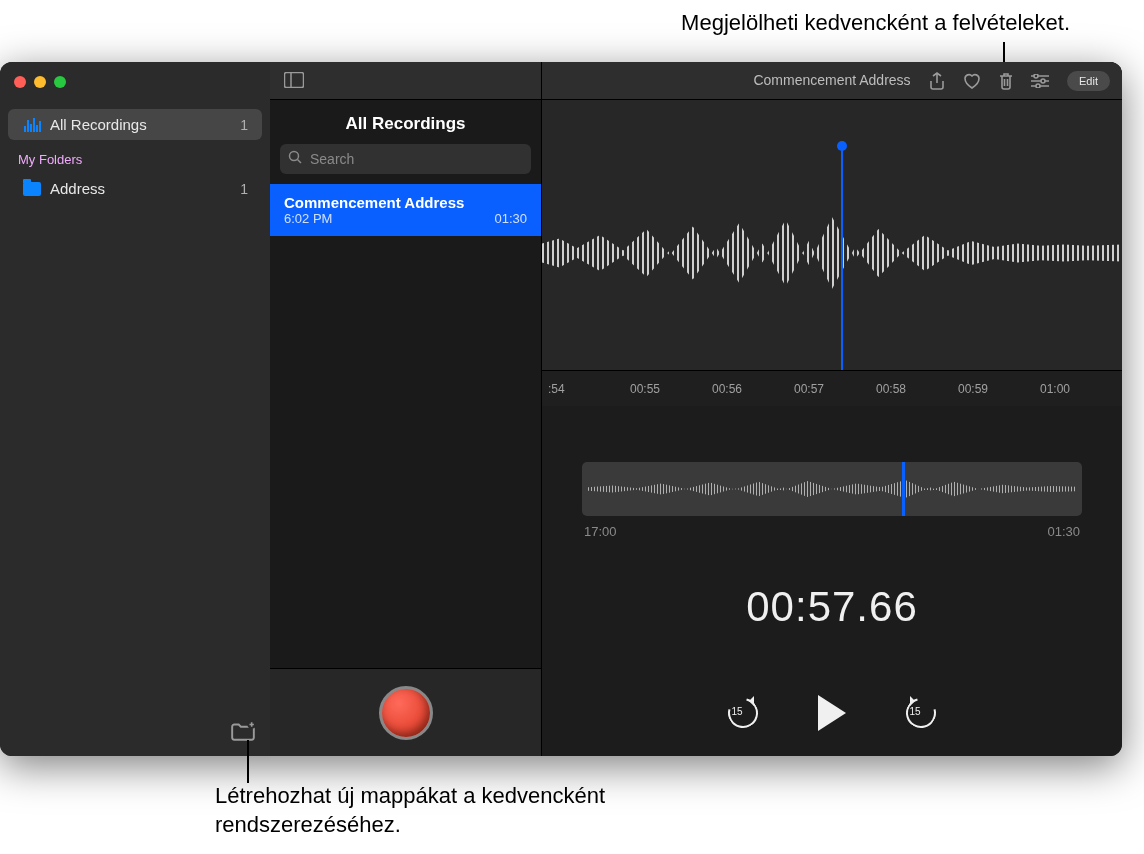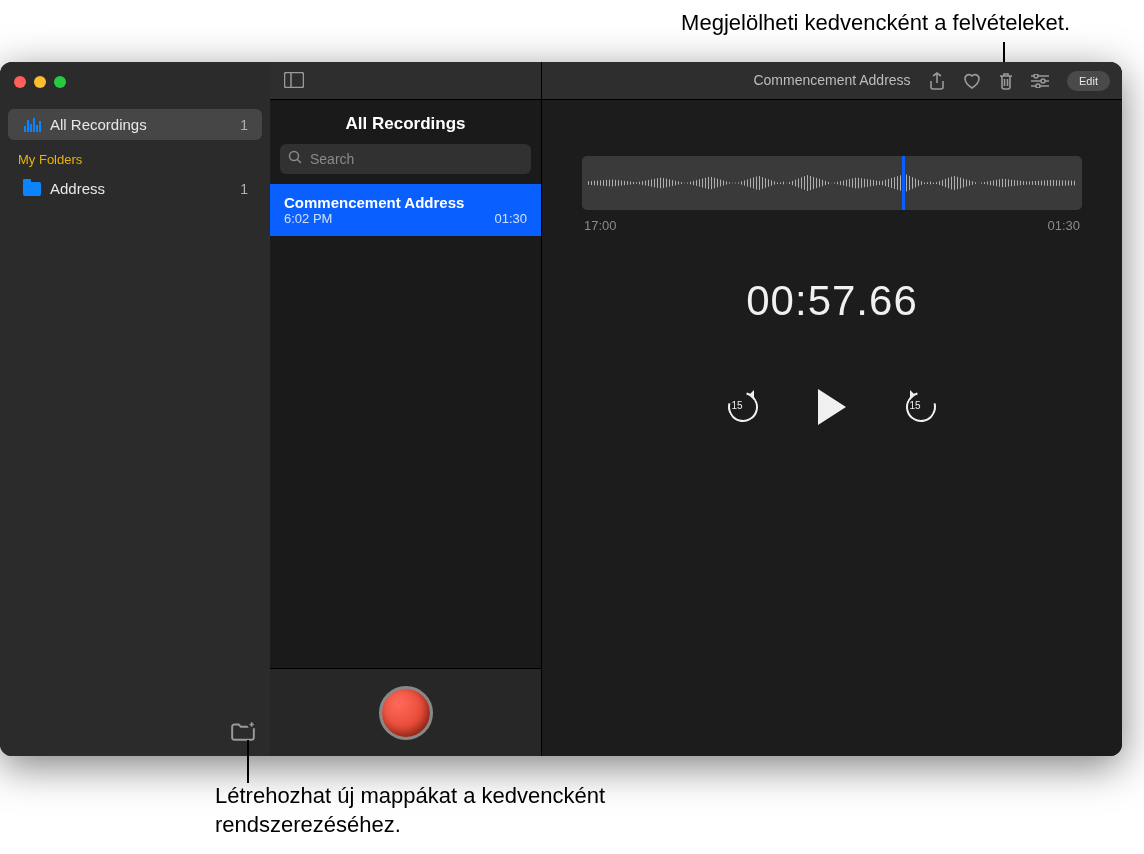--- a/index.html
+++ b/index.html
@@ -70,21 +70,21 @@
     font-size: 15px;
     margin: 2px 8px;
     border-radius: 6px;
     cursor: default;
   }
   .sidebar-item.active { background: #464646; }
   .sidebar-item .icon { width: 20px; height: 16px; margin-right: 8px; display:flex; align-items:center; justify-content:center; }
   .sidebar-item .count { margin-left: auto; color: #b0b0b0; font-size: 14px;}
   .sidebar-section-label {
     padding: 10px 18px 4px;
-    color: #eab308;
+    color: #f0abfc;
     font-size: 13px;
   }
   .new-folder-btn {
     position: absolute;
     bottom: 14px;
     right: 14px;
     width: 26px;
     height: 22px;
     color: #9a9a9a;
     cursor: pointer;
@@ -422,20 +422,33 @@
                 <circle cx="5" cy="2" r="2" fill="#2e2e2e"></circle>
                 <circle cx="12" cy="7" r="2" fill="#2e2e2e"></circle>
                 <circle cx="7" cy="12" r="2" fill="#2e2e2e"></circle>
               </g>
             </svg>
         </span>
         <button class="edit-btn">Edit</button>
       </div>
     </div>
 
+    <div class="waveform-area">
+      <div class="waveform-bars"></div>
+      <div class="scrub-line"></div>
+      <div class="ruler">
+        <span>:54</span>
+        <span>00:55</span>
+        <span>00:56</span>
+        <span>00:57</span>
+        <span>00:58</span>
+        <span>00:59</span>
+        <span>01:00</span>
+      </div>
+    </div>
 
     <div class="overview-wrap">
       <div class="overview">
         <div class="overview-bars"></div>
         <div class="overview-cursor"></div>
       </div>
       <div class="overview-time">
         <span>17:00</span>
         <span>01:30</span>
       </div>

